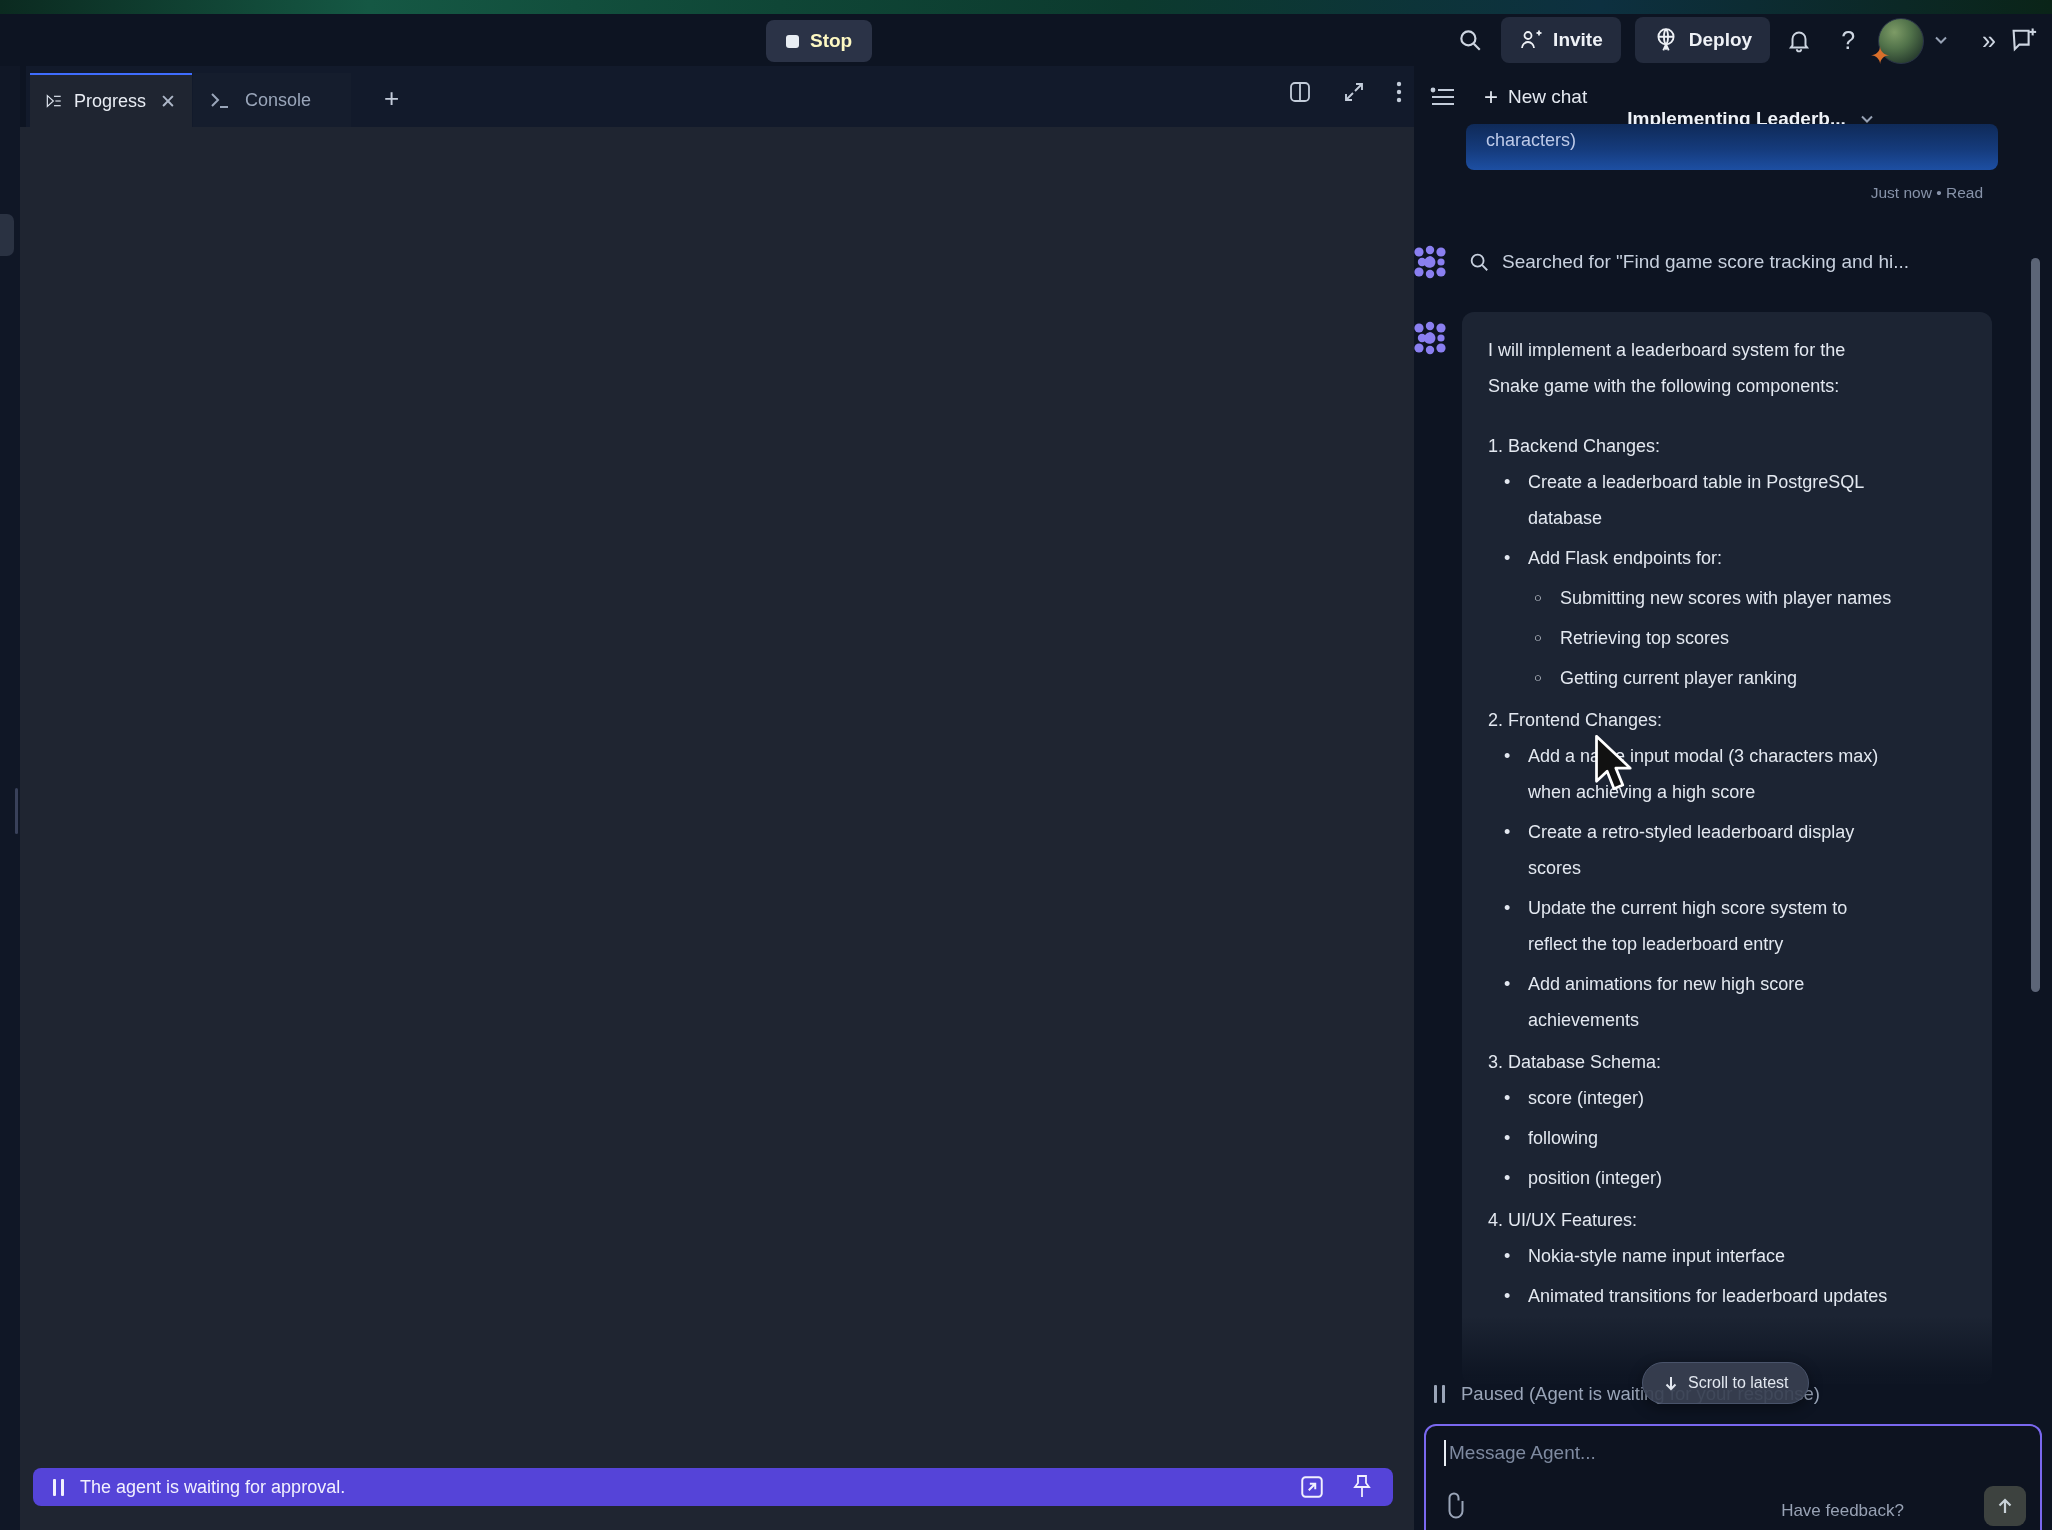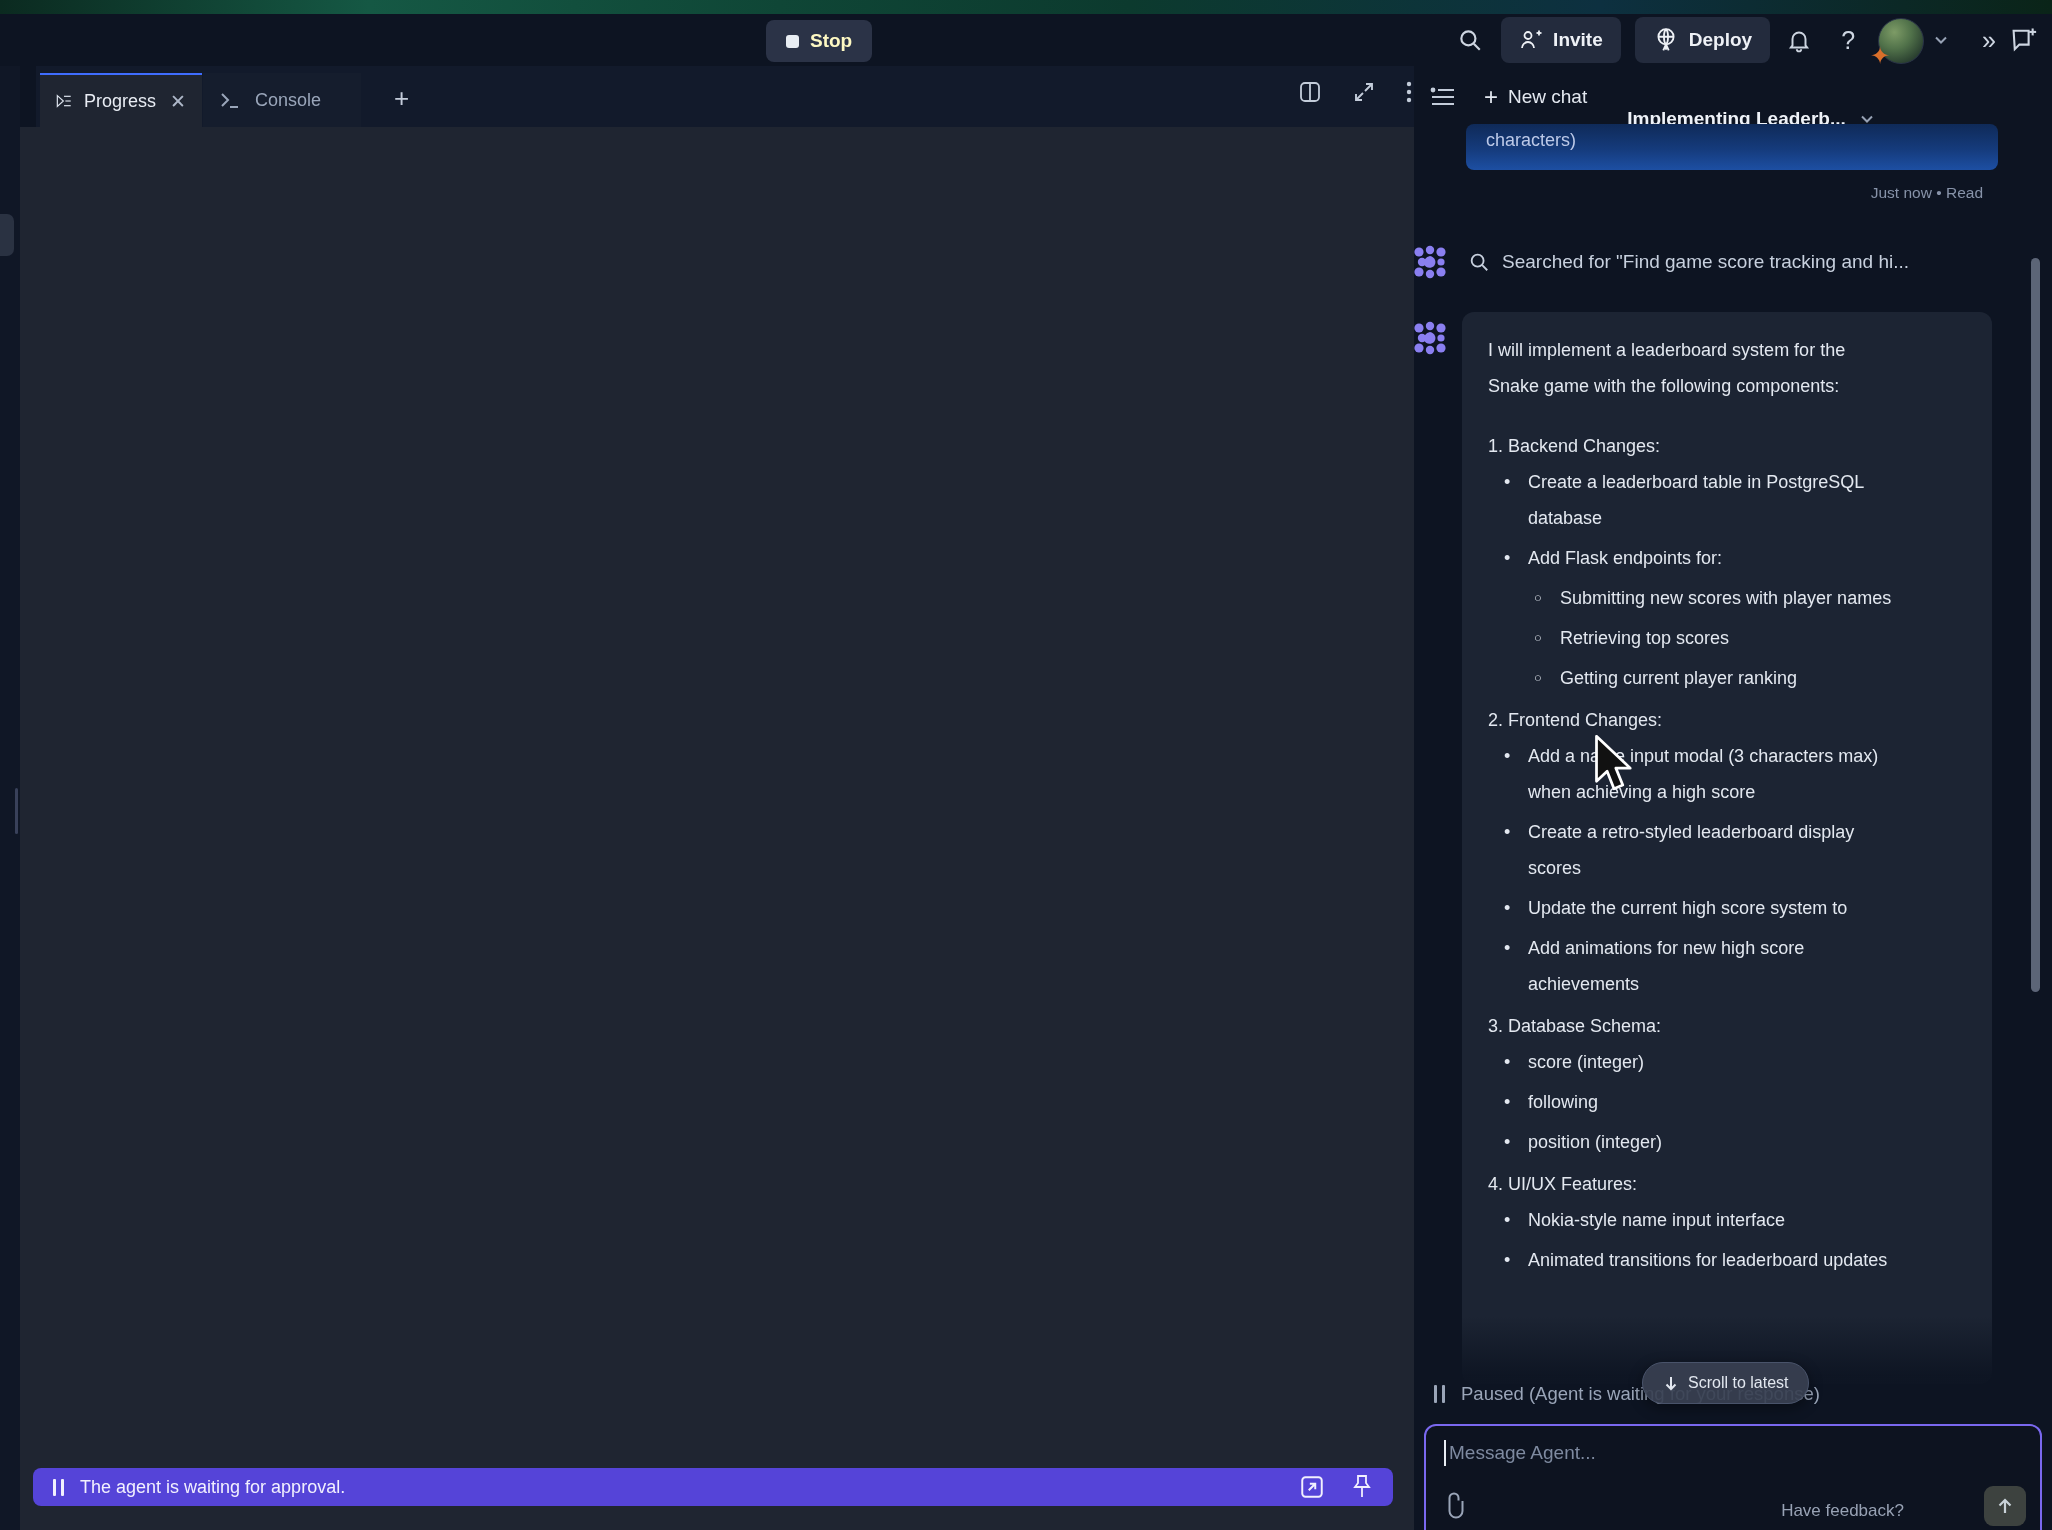--- a/index.html
+++ b/index.html
@@ -26,21 +26,21 @@
     border:1px solid #2a3447;}
   .sparkle{position:absolute;left:-8px;bottom:-6px;font-size:24px;color:#d96f2b;line-height:1;}
   .chev{color:#97a2b5;font-size:15px;}
   .dbl-chev{color:#cdd5e1;font-size:25px;line-height:1;}
   
   .left-strip{position:absolute;left:0;top:66px;width:20px;height:1464px;background:#101726;}
   .strip-tab{position:absolute;left:0;top:148px;width:14px;height:42px;background:#2a3242;border-radius:0 7px 7px 0;}
   .strip-handle{position:absolute;left:15px;top:722px;width:3px;height:46px;background:#39415a;border-radius:2px;}
   
   .workspace{position:absolute;left:20px;top:66px;width:1394px;height:1464px;}
-  .tabstrip{position:absolute;left:16px;top:0;width:1394px;height:61px;background:#121a2b;}
+  .tabstrip{position:absolute;left:6px;top:0;width:1394px;height:61px;background:#121a2b;}
   .tab{position:absolute;top:7px;height:54px;display:flex;align-items:center;gap:12px;
     padding:0 16px;box-sizing:border-box;cursor:pointer;}
   .tab.active{left:4px;width:162px;background:#1f2531;border-top:2px solid #3f6dff;color:#e9edf4;}
   .tab.inactive{left:167px;width:158px;background:#151d2d;color:#9aa6ba;}
   .tab-label{font-size:18px;}
   .tab-close{margin-left:2px;color:#aeb8c9;font-size:19px;line-height:1;}
   .tab-plus{position:absolute;left:352px;top:18px;font-size:26px;color:#c3ccda;line-height:1;background:none;border:none;cursor:pointer;}
   .strip-icons{position:absolute;right:18px;top:14px;display:flex;gap:30px;align-items:center;}
   .panel-body{position:absolute;left:0;top:61px;width:1394px;height:1403px;background:#1f2531;}
   .approval-banner{position:absolute;left:13px;top:1341px;width:1360px;height:38px;border-radius:8px;
@@ -329,20 +329,21 @@
             <div class="msg-item">
               <div>Add a name input modal (3 characters max)</div>
               <div>when achieving a high score</div>
             </div>
             <div class="msg-item">
               <div>Create a retro-styled leaderboard display</div>
               <div>scores</div>
             </div>
             <div class="msg-item">
               <div>Update the current high score system to</div>
+              <div>reflect the top leaderboard entry</div>
             </div>
             <div class="msg-item">
               <div>Add animations for new high score</div>
               <div>achievements</div>
             </div>
             <div class="msg-section-title">3. Database Schema:</div>
             <div class="msg-item">
               <div>score (integer)</div>
             </div>
             <div class="msg-item">

